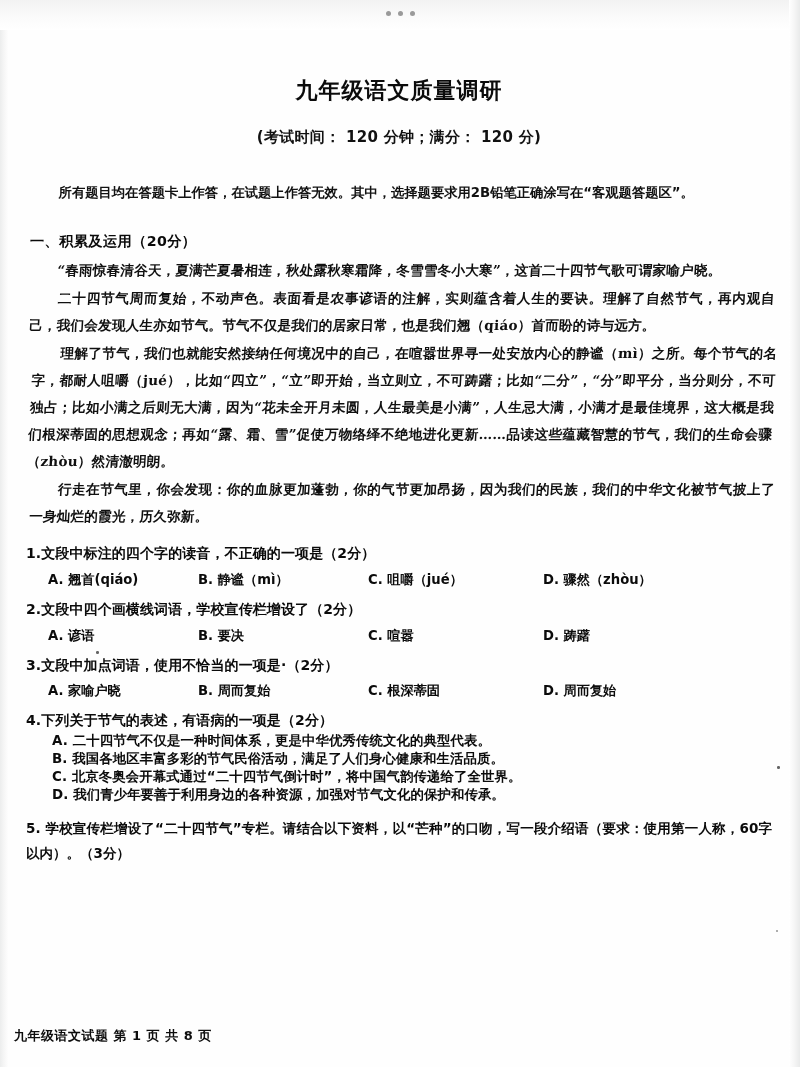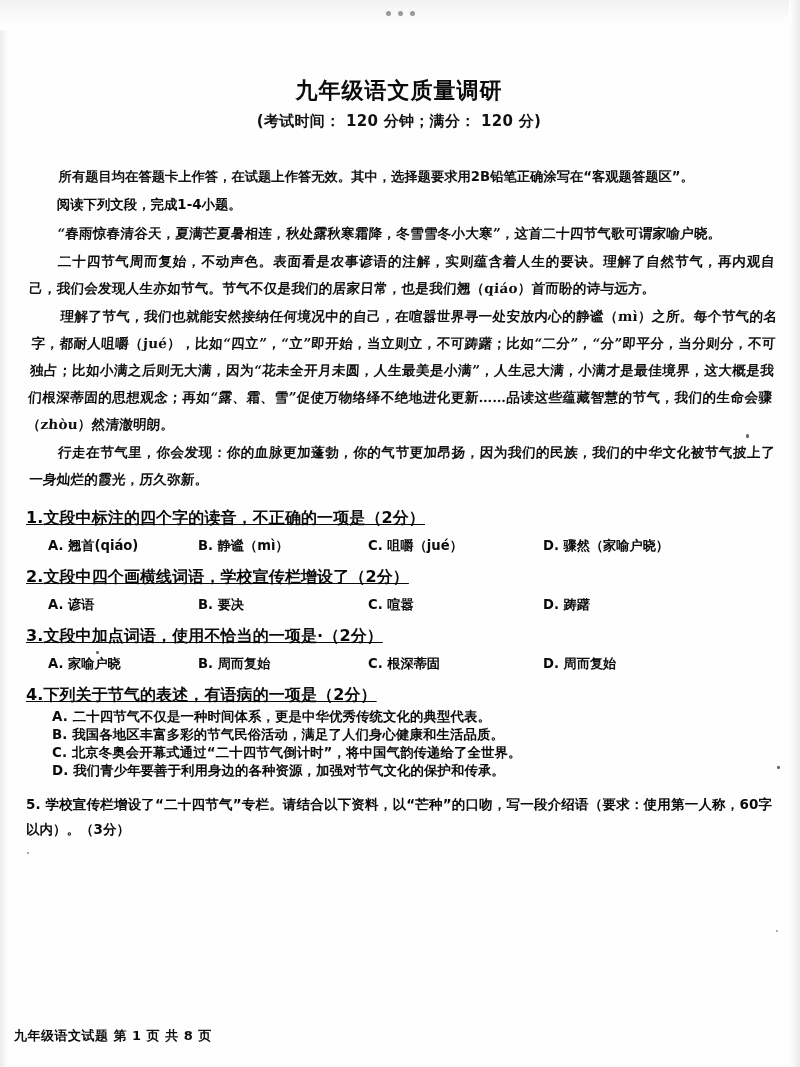--- a/index.html
+++ b/index.html
@@ -81,21 +81,21 @@
     color: #0b0b0b;
     margin-top: 42px;
     transform: scaleY(1.02);
   }
   .doc-subtitle {
     text-align: center;
     font-family: "DejaVu Sans", "Liberation Sans", sans-serif;
     font-weight: bold;
     font-size: 15px;
     color: #111;
-    margin-top: 6px;
+    margin-top: 22px;
     letter-spacing: 0.3px;
   }
 
   .notice {
     margin-top: 33px;
     padding: 0 14px 0 18px;
     font-family: "DejaVu Sans", "Liberation Sans", sans-serif;
     font-weight: bold;
     font-size: 13.3px;
     line-height: 1.9;
@@ -143,26 +143,25 @@
   }
 
   
   .questions {
     margin-top: 13px;
     padding: 0 8px 0 12px;
   }
   .q {
     font-family: "DejaVu Sans", "Liberation Sans", sans-serif;
     font-weight: bold;
-    font-size: 16px;
+    font-size: 14px;
     color: #0b0b0b;
     line-height: 1.62;
     margin-top: 9px;
     letter-spacing: 0.1px;
-    text-decoration: underline;
   }
   .opts {
     display: flex;
     margin-top: 6px;
     padding-left: 22px;
     font-family: "DejaVu Sans", "Liberation Sans", sans-serif;
     font-weight: bold;
     font-size: 13.2px;
     color: #0b0b0b;
   }
@@ -225,40 +224,40 @@
     </div>
   </div>
 
   <div class="sheet">
 
     <div class="doc-title">九年级语文质量调研</div>
     <div class="doc-subtitle">(考试时间： 120 分钟；满分： 120 分)</div>
 
     <div class="notice">所有题目均在答题卡上作答，在试题上作答无效。其中，选择题要求用2B铅笔正确涂写在“客观题答题区”。</div>
 
-    <div class="instruction">阅读下列文段，完成1-4小题。</div>
+    <div class="section-head">一、积累及运用（20分）</div>
 
     <div class="passage">
       <p>“春雨惊春清谷天，夏满芒夏暑相连，秋处露秋寒霜降，冬雪雪冬小大寒”，这首二十四节气歌可谓家喻户晓。</p>
       <p>二十四节气周而复始，不动声色。表面看是农事谚语的注解，实则蕴含着人生的要诀。理解了自然节气，再内观自己，我们会发现人生亦如节气。节气不仅是我们的居家日常，也是我们翘（qiáo）首而盼的诗与远方。</p>
       <p>理解了节气，我们也就能安然接纳任何境况中的自己，在喧嚣世界寻一处安放内心的静谧（mì）之所。每个节气的名字，都耐人咀嚼（jué），比如“四立”，“立”即开始，当立则立，不可踌躇；比如“二分”，“分”即平分，当分则分，不可独占；比如小满之后则无大满，因为“花未全开月未圆，人生最美是小满”，人生忌大满，小满才是最佳境界，这大概是我们根深蒂固的思想观念；再如“露、霜、雪”促使万物络绎不绝地进化更新……品读这些蕴藏智慧的节气，我们的生命会骤（zhòu）然清澈明朗。</p>
       <p>行走在节气里，你会发现：你的血脉更加蓬勃，你的气节更加昂扬，因为我们的民族，我们的中华文化被节气披上了一身灿烂的霞光，历久弥新。</p>
     </div>
 
     <div class="questions">
 
       <div>
         <div class="q">
           <span>1.</span><span>文段中标注的四个字的读音，不正确的一项是（2分）</span>
         </div>
         <div class="opts tight">
           <span class="opt">A. 翘首(qiáo)</span>
           <span class="opt">B. 静谧（mì）</span>
           <span class="opt">C. 咀嚼（jué）</span>
-          <span class="opt">D.  骤然（家喻户晓）</span>
+          <span class="opt">D.  骤然（zhòu）</span>
         </div>
       </div>
 
       <div>
         <div class="q">
           <span>2.</span><span>文段中四个画横线词语，学校宣传栏增设了（2分）</span>
         </div>
         <div class="opts tight">
           <span class="opt">A. 谚语</span>
           <span class="opt">B. 要决</span>

